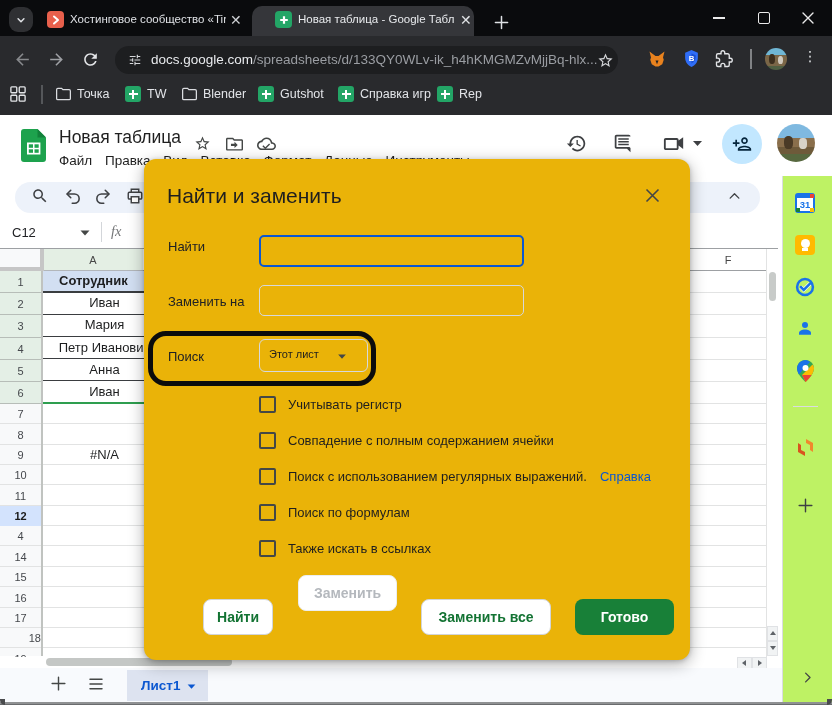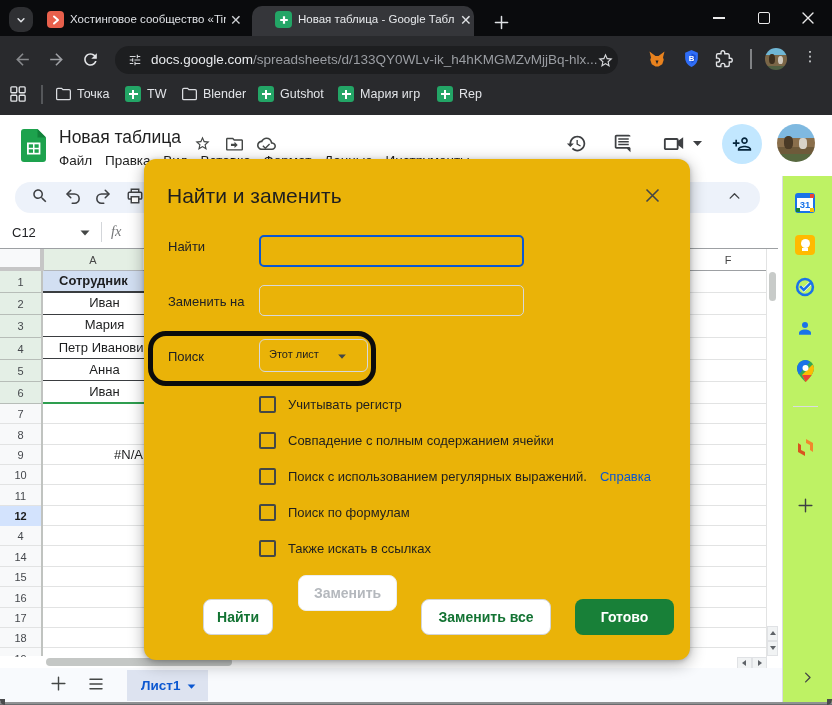--- a/index.html
+++ b/index.html
@@ -126,21 +126,21 @@
     <div class="abs bmtxt" style="left:77px;top:0;">Точка</div>
     <div class="abs bmk-sheet" style="left:125px;top:6px;"></div>
     <div class="abs bmtxt" style="left:147px;top:0;">TW</div>
     <svg class="abs" style="left:182px;top:7px;" width="15" height="14" viewBox="0 0 24 22">
         <path d="M9 2H3c-1.1 0-2 .9-2 2v14c0 1.1.9 2 2 2h18c1.1 0 2-.9 2-2V6c0-1.1-.9-2-2-2h-10L9 2z" fill="none" stroke="#dadce0" stroke-width="2"></path>
       </svg>
     <div class="abs bmtxt" style="left:203px;top:0;text-align:center;">Blender</div>
     <div class="abs bmk-sheet" style="left:258px;top:6px;"></div>
     <div class="abs bmtxt" style="left:280px;top:0;">Gutshot</div>
     <div class="abs bmk-sheet" style="left:338px;top:6px;"></div>
-    <div class="abs bmtxt" style="left:360px;top:0;">Мария игр</div>
+    <div class="abs bmtxt" style="left:360px;top:0;">Справка игр</div>
     <div class="abs bmk-sheet" style="left:437px;top:6px;"></div>
     <div class="abs bmtxt" style="left:459px;top:0;">Rep</div>
   </div>
 
   <div class="abs" id="sheetsarea">
 
     <svg class="abs" style="left:21px;top:14px;" width="25" height="33" viewBox="0 0 25 33">
       <path d="M3 0h13.5L25 8.5V30a3 3 0 0 1-3 3H3a3 3 0 0 1-3-3V3a3 3 0 0 1 3-3z" fill="#1da24d"></path>
       <path d="M16.5 0L25 8.5h-8.5z" fill="#12813b"></path>
       <rect x="6" y="13.5" width="13.4" height="12" fill="#fff"></rect>
@@ -241,36 +241,36 @@
         <div class="rn" style="top:153.7px;height:20.35px;line-height:20.35px;">8</div>
         <div class="rn" style="top:174.0px;height:20.35px;line-height:20.35px;">9</div>
         <div class="rn" style="top:194.4px;height:20.35px;line-height:20.35px;">10</div>
         <div class="rn" style="top:214.7px;height:20.35px;line-height:20.35px;">11</div>
         <div class="rn" style="top:235.1px;height:20.35px;line-height:20.35px;font-weight:bold;color:#1a1a1a;">12</div>
         <div class="rn" style="top:255.4px;height:20.35px;line-height:20.35px;">4</div>
         <div class="rn" style="top:275.8px;height:20.35px;line-height:20.35px;">14</div>
         <div class="rn" style="top:296.1px;height:20.35px;line-height:20.35px;">15</div>
         <div class="rn" style="top:316.5px;height:20.35px;line-height:20.35px;">16</div>
         <div class="rn" style="top:336.8px;height:20.35px;line-height:20.35px;">17</div>
-        <div class="rn" style="top:357.2px;height:20.35px;line-height:20.35px;">18</div>
+        <div class="rn" style="top:357.2px;height:20.35px;line-height:20.35px;text-align:right;">18</div>
         <div class="rn" style="top:377.5px;height:20.35px;line-height:20.35px;">19</div>
     </div>
     <div class="abs" style="left:41px;top:156px;width:2px;height:385px;background:#c0c3c0;"></div>
 
     <div class="abs" id="colA" style="left:43px;top:156px;width:123px;height:385px;background:#fff;">
       <div class="ca" style="top:0;background:#d2dff2;border-bottom:2px solid #3a3d40;height:20.2px;line-height:20.2px;">
           <span style="position:absolute;left:16px;width:106px;text-align:left;font-weight:bold;">Сотрудник</span>
         </div>
       <div class="ca" style="top:22.2px;border-bottom:1.5px solid #3a3d40;height:20.6px;line-height:20.6px;">Иван</div>
       <div class="ca" style="top:44.3px;border-bottom:1.5px solid #3a3d40;height:20.7px;line-height:20.7px;text-align:center;">Мария</div>
       <div class="ca" style="top:66.5px;border-bottom:1.5px solid #3a3d40;height:20.7px;line-height:20.7px;">Петр Иванович</div>
       <div class="ca" style="top:88.7px;border-bottom:1.5px solid #3a3d40;height:20.6px;line-height:20.6px;">Анна</div>
       <div class="ca" style="top:110.8px;border-bottom:2px solid #2e9e4f;height:20.2px;line-height:20.2px;">Иван</div>
       <div class="abs" style="left:0;top:133px;width:123px;height:252px;background-image:repeating-linear-gradient(to bottom,transparent 0 19.35px,#e2e3e3 19.35px 20.35px);"></div>
-      <div class="ca" style="top:174px;height:20px;line-height:20px;padding-left:24px;">#N/A</div>
+      <div class="ca" style="top:174px;height:20px;line-height:20px;">#N/A</div>
     </div>
 
     <div class="abs" style="left:690px;top:156px;width:77px;height:133px;background:#fff;background-image:repeating-linear-gradient(to bottom,transparent 0 21.2px,#e2e3e3 21.2px 22.2px);"></div>
     <div class="abs" style="left:690px;top:289px;width:77px;height:252px;background:#fff;background-image:repeating-linear-gradient(to bottom,transparent 0 19.35px,#e2e3e3 19.35px 20.35px);"></div>
     <div class="abs" style="left:766px;top:134px;width:1px;height:408px;background:#e2e3e3;"></div>
 
     <div class="abs" style="left:767px;top:134px;width:11px;height:407px;background:#fff;"></div>
     <div class="abs" style="left:769px;top:157px;width:7px;height:29px;border-radius:4px;background:#c8cbc9;"></div>
     <div class="abs" style="left:767px;top:511px;width:11px;height:15px;background:#f1f3f4;border:1px solid #e0e2e5;box-sizing:border-box;"></div>
     <div class="abs" style="left:767px;top:526px;width:11px;height:15px;background:#f1f3f4;border:1px solid #e0e2e5;box-sizing:border-box;"></div>

